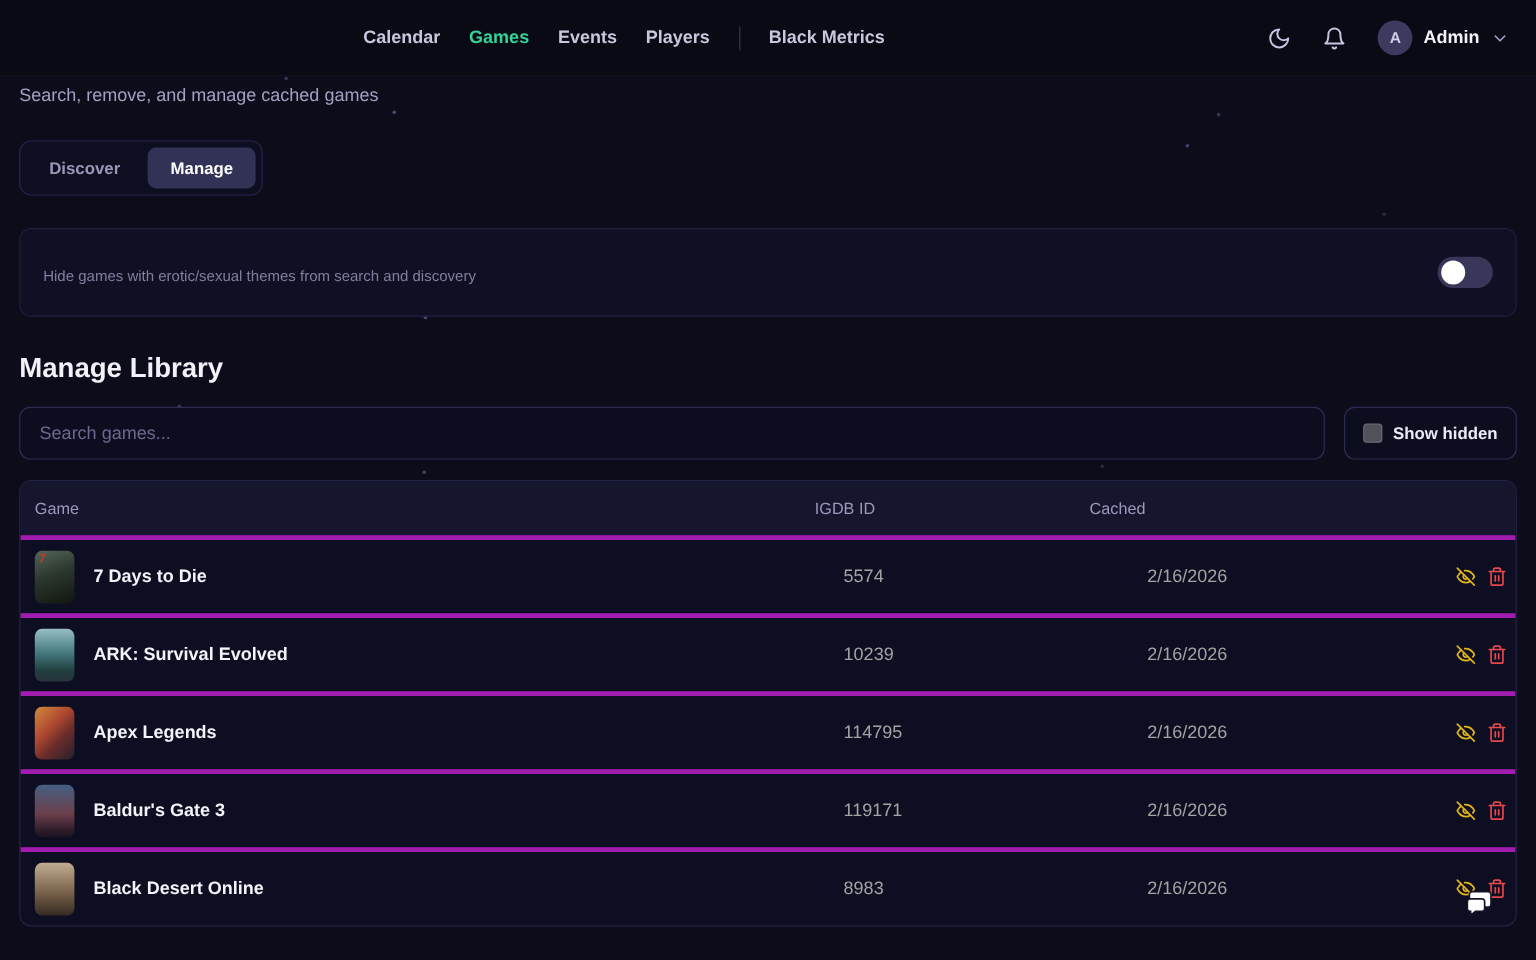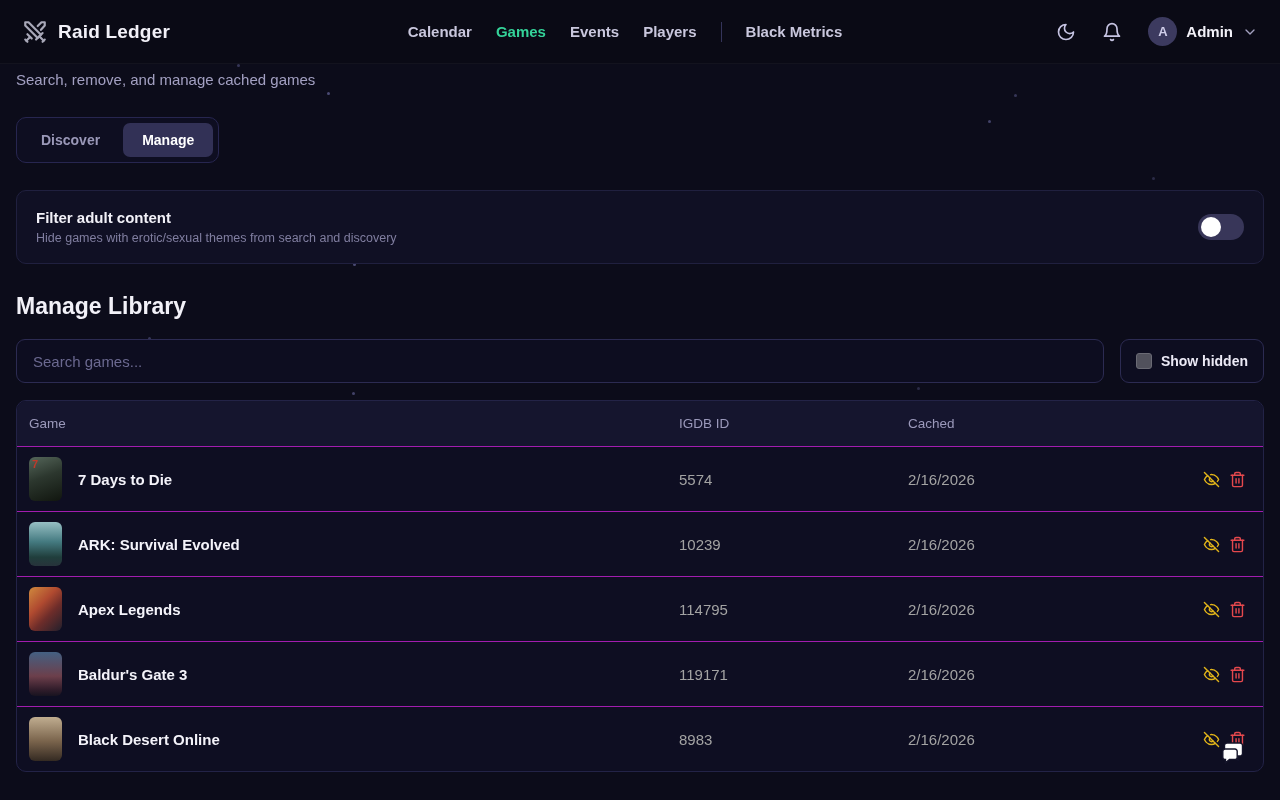--- a/index.html
+++ b/index.html
@@ -90,21 +90,21 @@
     border-radius:10px; overflow:hidden;
   }
   .t-head {
     height:45px; background:#15152e; display:grid;
     grid-template-columns:650px 229px 245px 1fr; align-items:center;
     font-size:13.5px; font-weight:400; color:#9b99bb;
   }
   .t-head > div { padding-left:12px; }
   .t-row {
     height:65px; display:grid; grid-template-columns:650px 229px 245px 1fr;
-    align-items:center; border-top:1px solid #a21caf;
+    align-items:center; border-top:4px solid #a21caf;gap:24px;
   }
   .cell-game { display:flex; align-items:center; gap:16px; padding-left:12px; }
   .thumb { width:33px; height:44px; border-radius:6px; flex:none; position:relative; overflow:hidden; }
   .thumb-0 { background:linear-gradient(160deg,#55665a 0%,#2c372e 45%,#11160f 100%); }
   .thumb-0::after { content:"7"; position:absolute; top:1px; left:3px; font-size:11px; font-weight:bold; color:#c03a2b; }
   .thumb-1 { background:linear-gradient(180deg,#97bfc4 0%,#447a80 45%,#203e3c 80%,#27333b 100%); }
   .thumb-2 { background:linear-gradient(135deg,#d08a3e 0%,#b04a30 38%,#6e2d2a 62%,#23202c 100%); }
   .thumb-3 { background:linear-gradient(180deg,#446082 0%,#6c3f4b 55%,#321d2b 85%,#181320 100%); }
   .thumb-4 { background:linear-gradient(180deg,#c0ad90 0%,#7a644c 55%,#342a22 100%); }
   .game-name { font-size:15px; font-weight:bold; color:#f4f3fa; }
@@ -136,33 +136,20 @@
     <span style="left:748px;top:465px;opacity:.5"></span>
   <span style="left:540px;top:477px;opacity:.45"></span>
     <span style="left:354px;top:487px;opacity:.7"></span>
   <span style="left:264px;top:550px;opacity:.6"></span>
     <span style="left:349px;top:636px;opacity:.6"></span>
   <span style="left:270px;top:743px;opacity:.6"></span>
     <span style="left:441px;top:435px;opacity:.35"></span>
 </div>
 
 <header class="navbar">
-  <div class="brand">
-    <svg viewBox="0 0 24 24" fill="none" stroke-width="2" stroke-linecap="round" stroke-linejoin="round">
-      <polyline points="14.5 17.5 3 6 3 3 6 3 17.5 14.5"></polyline>
-        <line x1="13" y1="19" x2="19" y2="13"></line>
-      <line x1="16" y1="16" x2="20" y2="20"></line>
-        <line x1="19" y1="21" x2="21" y2="19"></line>
-      <polyline points="14.5 6.5 18 3 21 3 21 6 17.5 10"></polyline>
-        <line x1="5" y1="14" x2="9" y2="18"></line>
-      <line x1="7" y1="17" x2="4" y2="20"></line>
-        <line x1="3" y1="19" x2="5" y2="21"></line>
-    </svg>
-    <span class="brand-title">Raid Ledger</span>
-  </div>
   <nav class="nav-center">
     <span class="nav-link">Calendar</span>
     <span class="nav-link active">Games</span>
     <span class="nav-link">Events</span>
     <span class="nav-link">Players</span>
     <span class="nav-divider"></span>
     <span class="nav-link">Black Metrics</span>
   </nav>
   <div class="nav-right">
     <span class="icon-btn">
@@ -189,21 +176,20 @@
 <main class="main">
   <div class="page-subtitle">Search, remove, and manage cached games</div>
 
   <div class="tabs">
     <span class="tab">Discover</span>
     <span class="tab active">Manage</span>
   </div>
 
   <div class="filter-card">
     <div>
-      <div class="filter-title">Filter adult content</div>
       <div class="filter-desc">Hide games with erotic/sexual themes from search and discovery</div>
     </div>
     <div class="toggle">
       <span class="knob"></span>
     </div>
   </div>
 
   <h2 class="section-title">Manage Library</h2>
 
   <div class="search-row">

